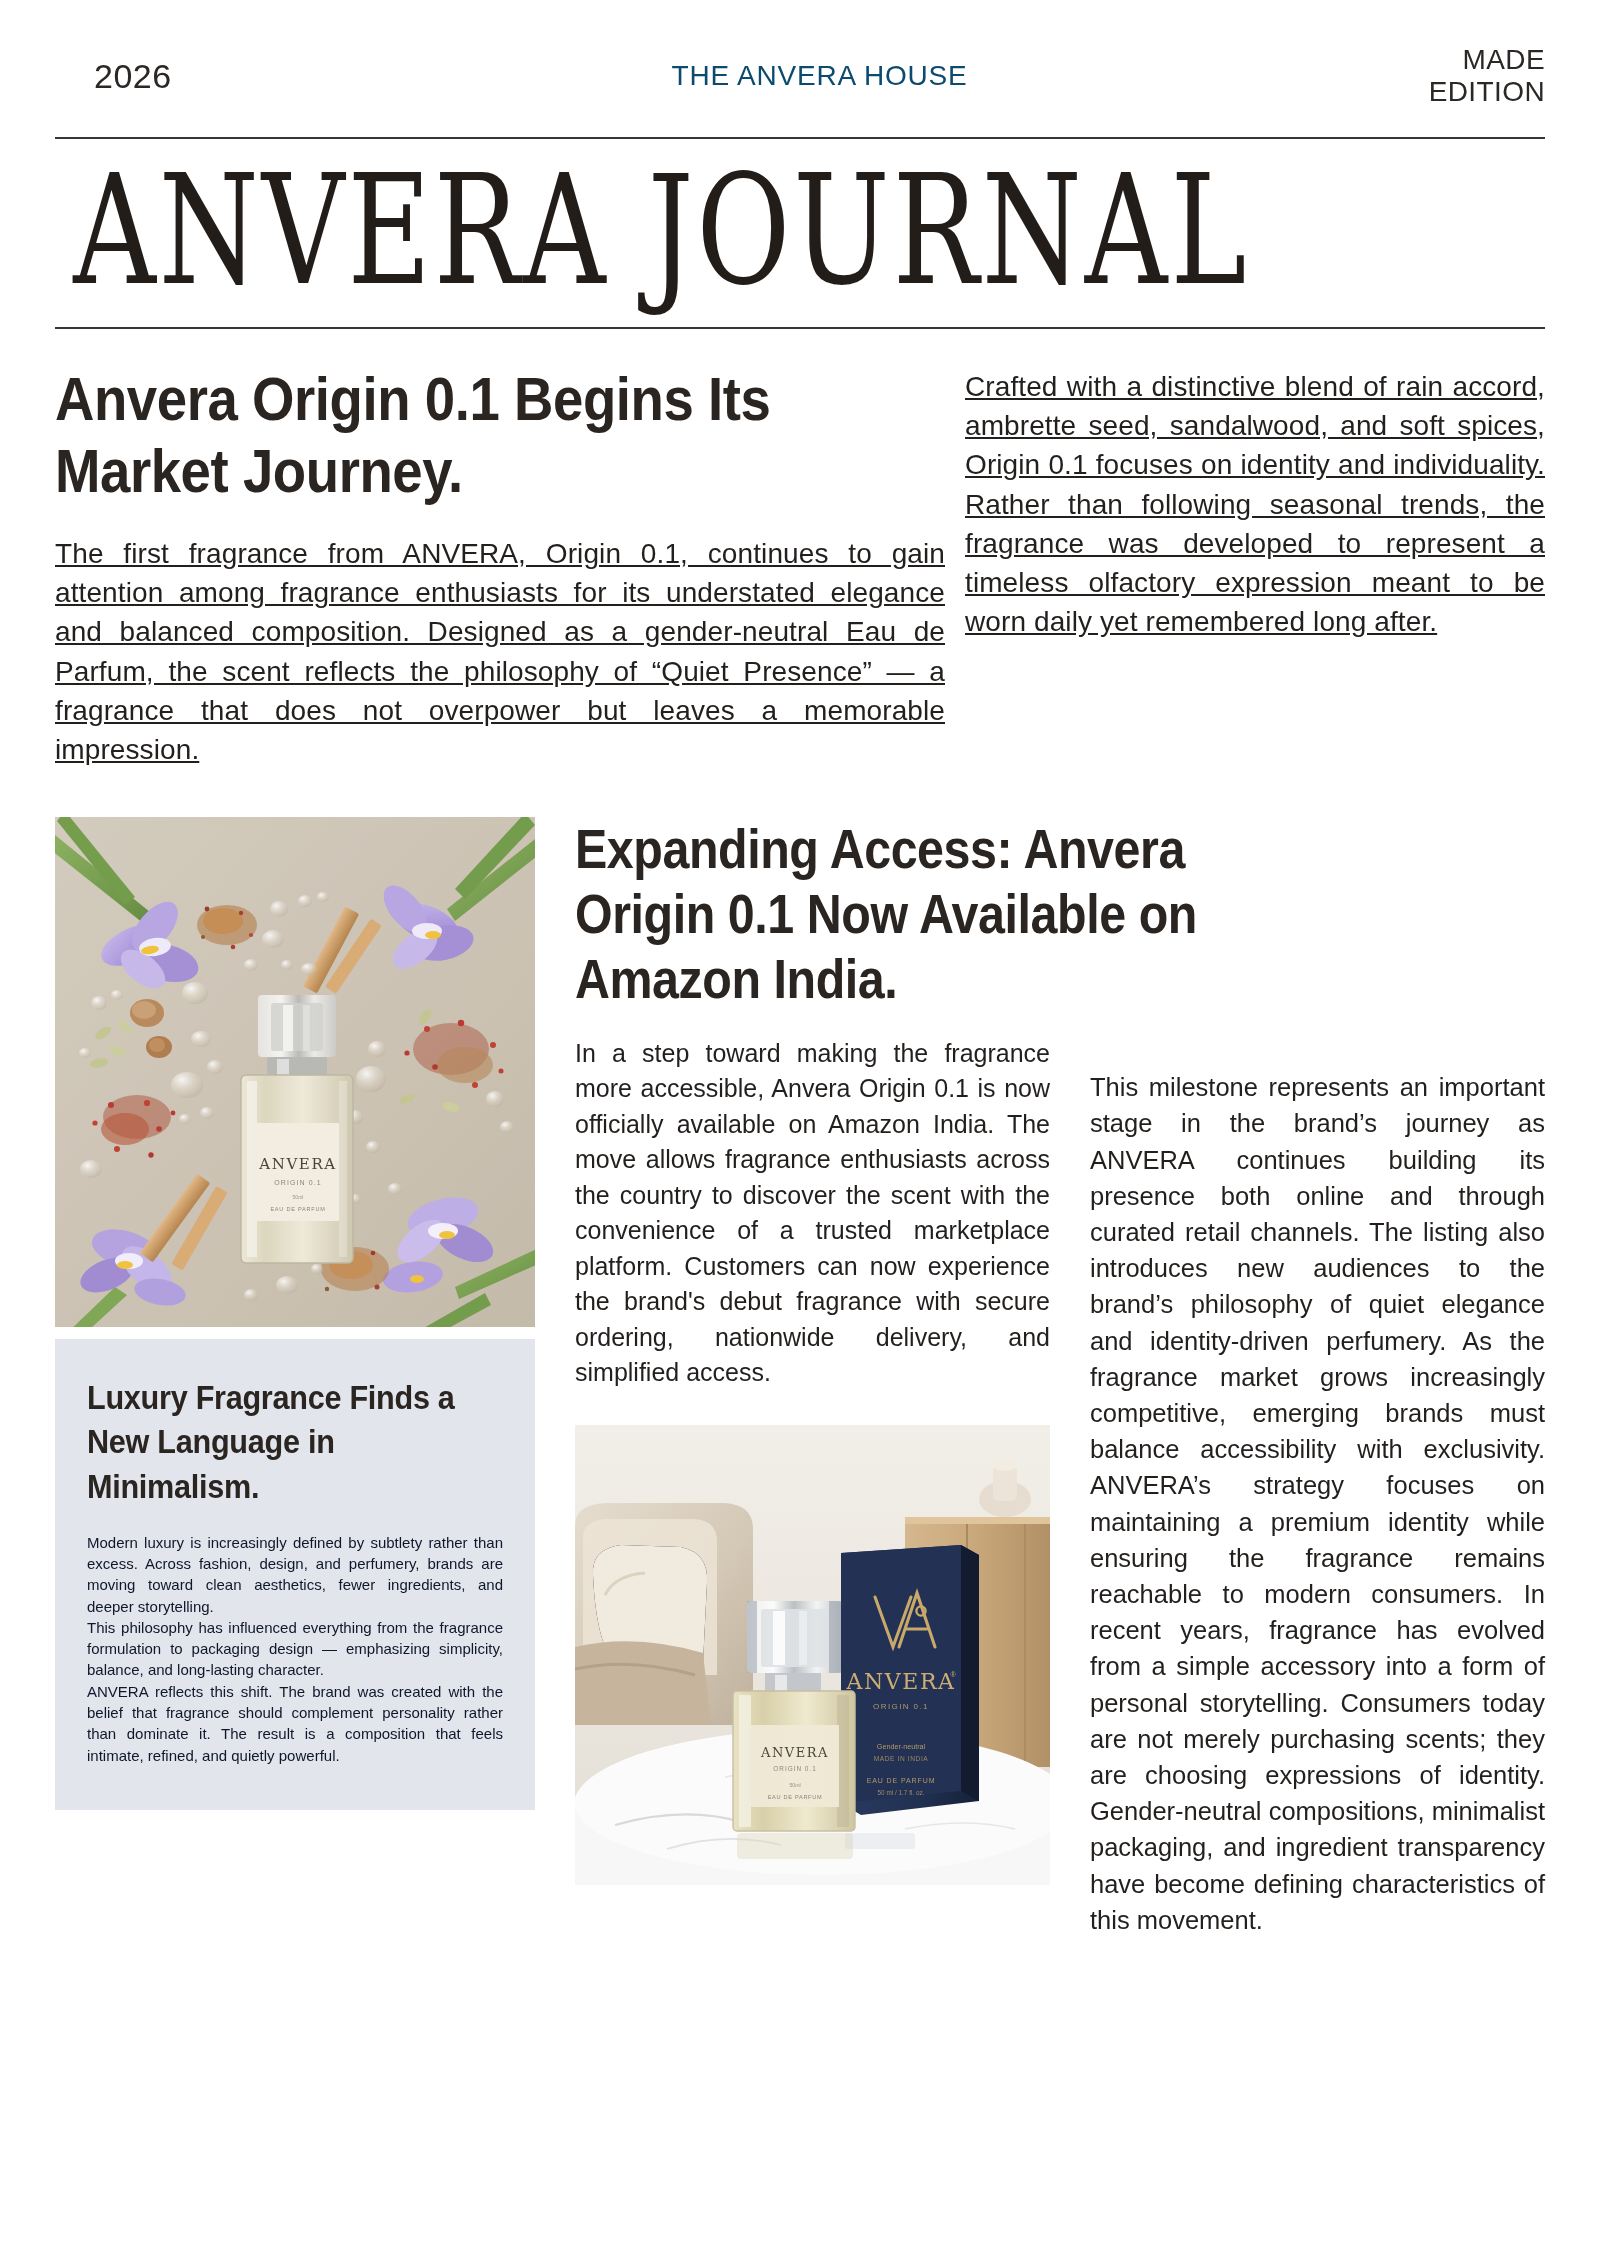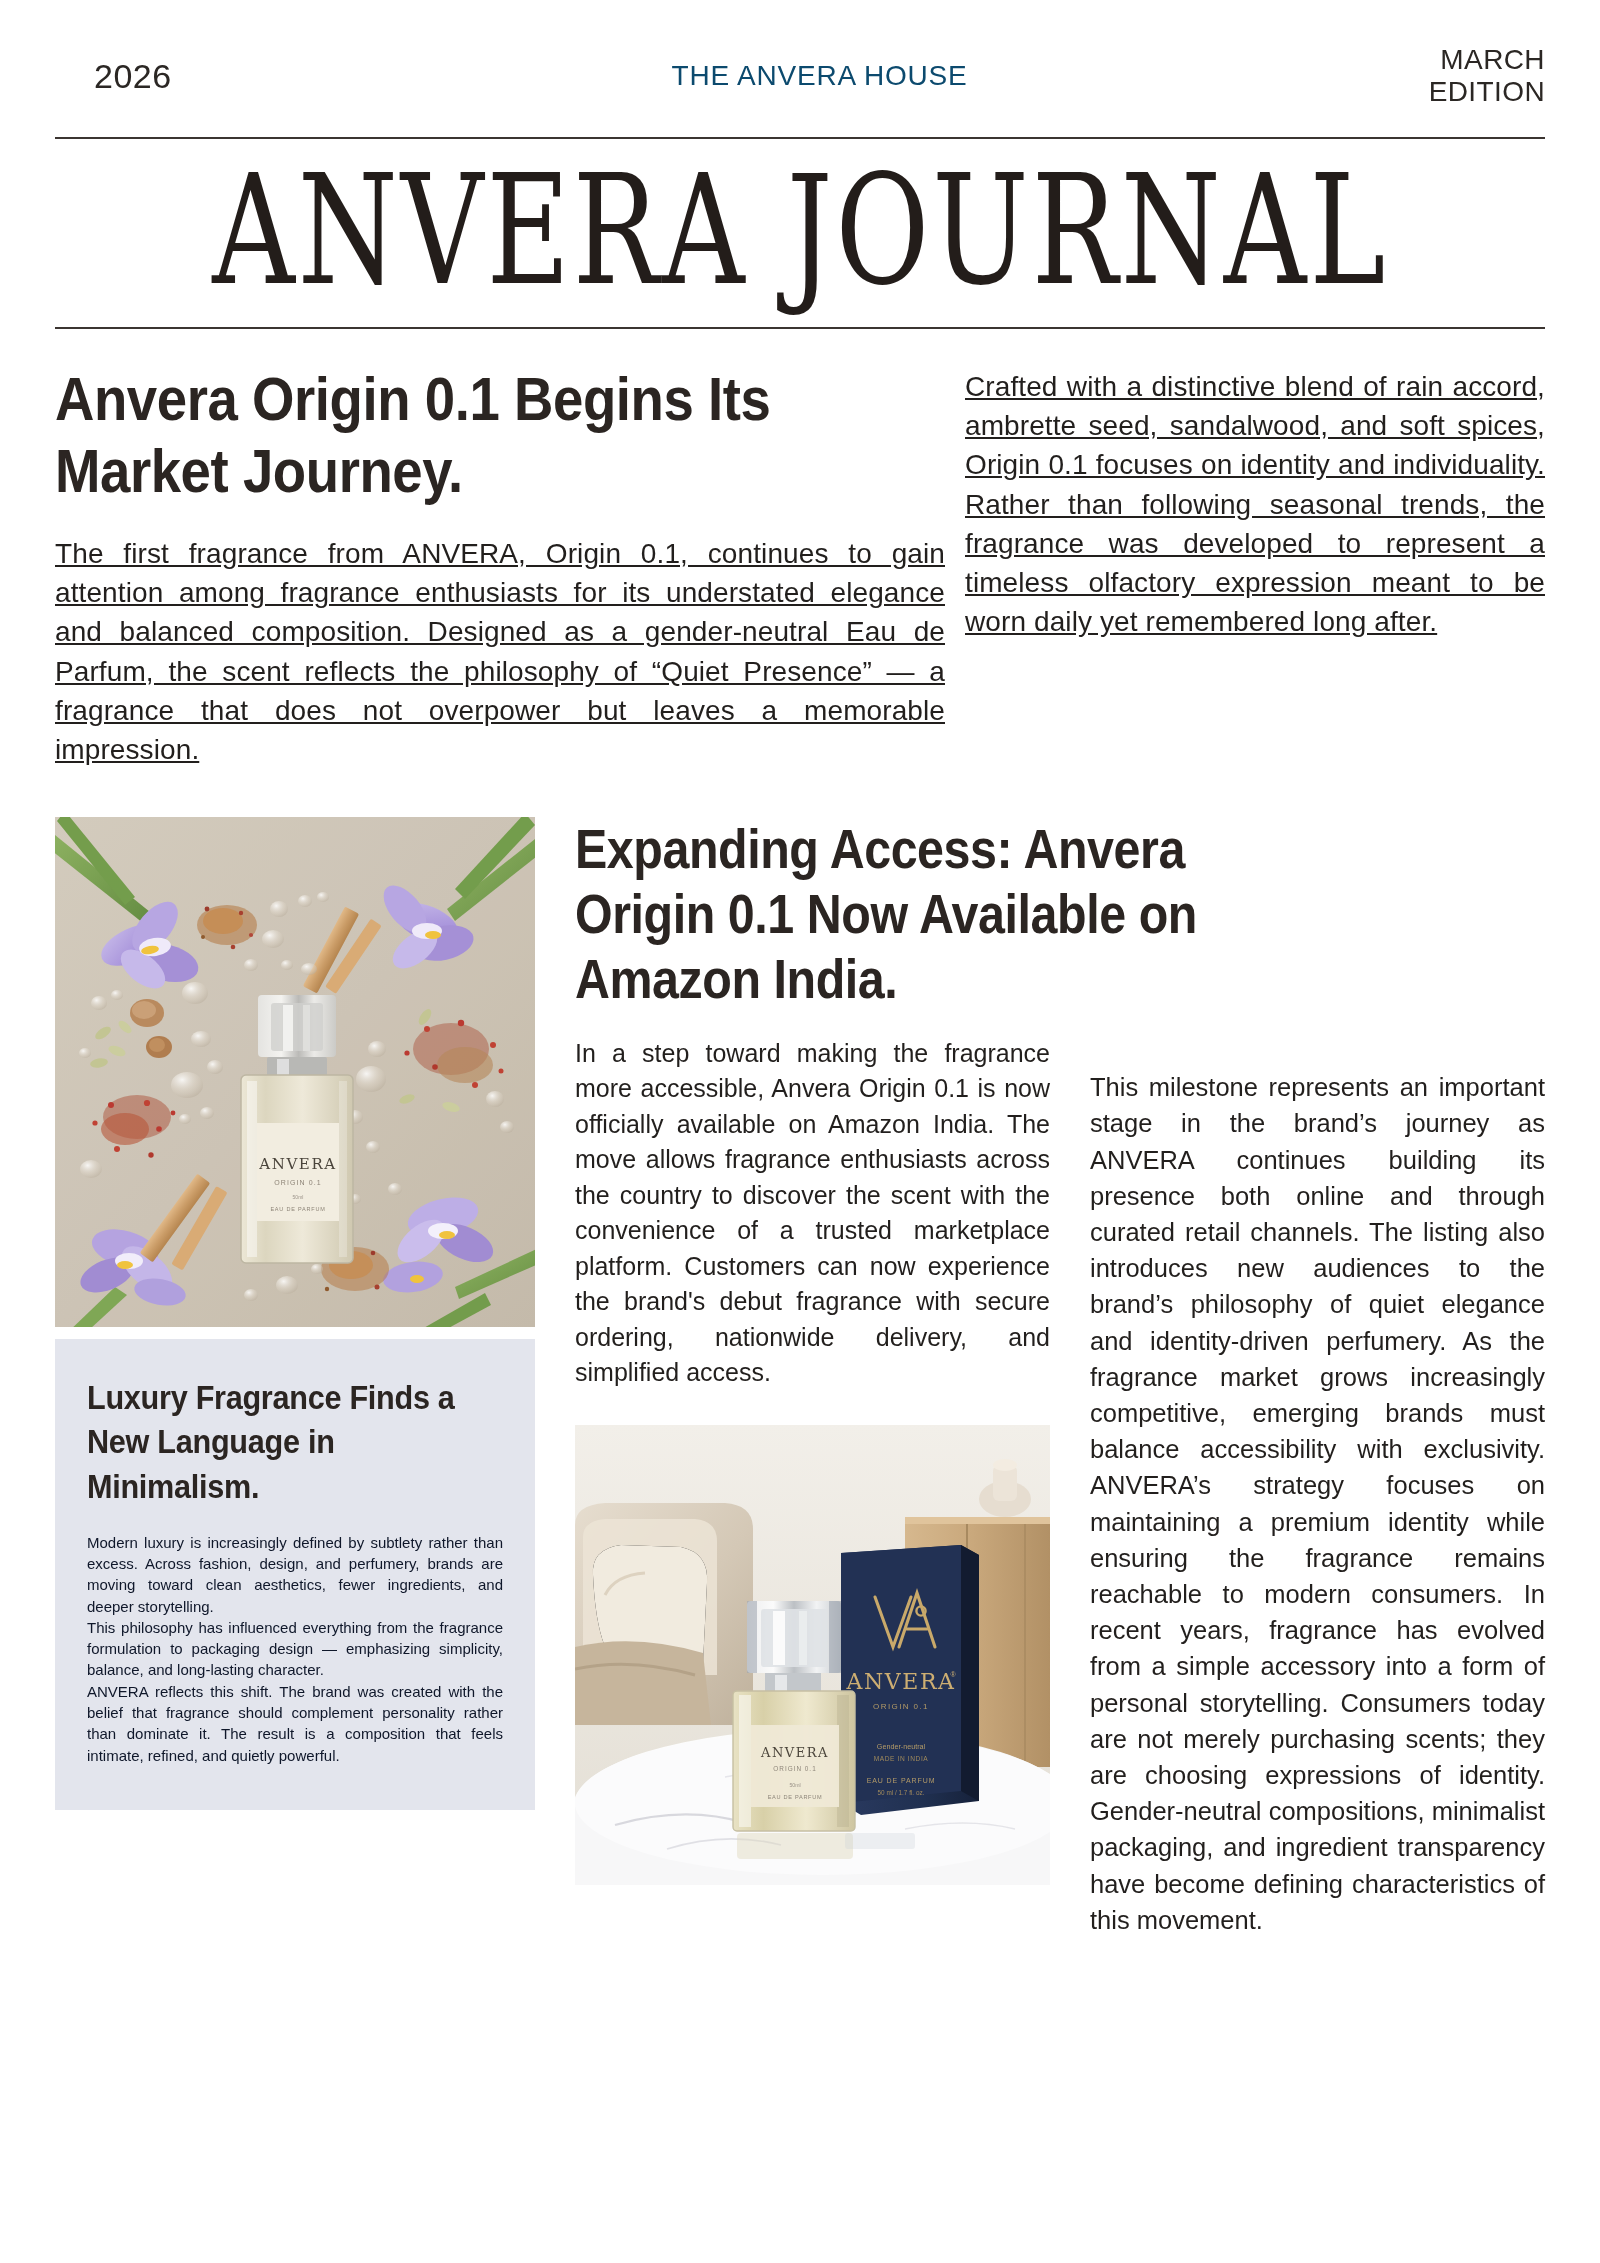--- a/index.html
+++ b/index.html
@@ -61,21 +61,21 @@
   }
 
   .rule {
     border: 0;
     border-top: 2.5px solid #3b3531;
     margin: 0;
   }
   .rule-top { margin-top: 18px; }
 
   .mast-title-wrap {
-    text-align: center;
+    text-align: left;
     padding: 16px 0 6px 0;
   }
   .mast-title {
     font-family: "DejaVu Serif", "Liberation Serif", serif;
     font-size: 118px;
     line-height: 1.0;
     letter-spacing: 3px;
     color: #231d1a;
     font-weight: 400;
     transform: scaleY(1.28) scaleX(0.97);
@@ -197,21 +197,21 @@
 </style>
 </head>
 <body>
 
 <div class="page">
 
   <div class="masthead-top">
     <div class="mh-year">2026</div>
     <div class="mh-center">THE ANVERA HOUSE</div>
     <div class="mh-edition">
-      <div>MARCH</div>
+      <div>MADE</div>
       <div>EDITION</div>
     </div>
   </div>
 
   <hr class="rule rule-top">
 
   <div class="mast-title-wrap">
     <div class="mast-title">ANVERA JOURNAL</div>
   </div>
 

